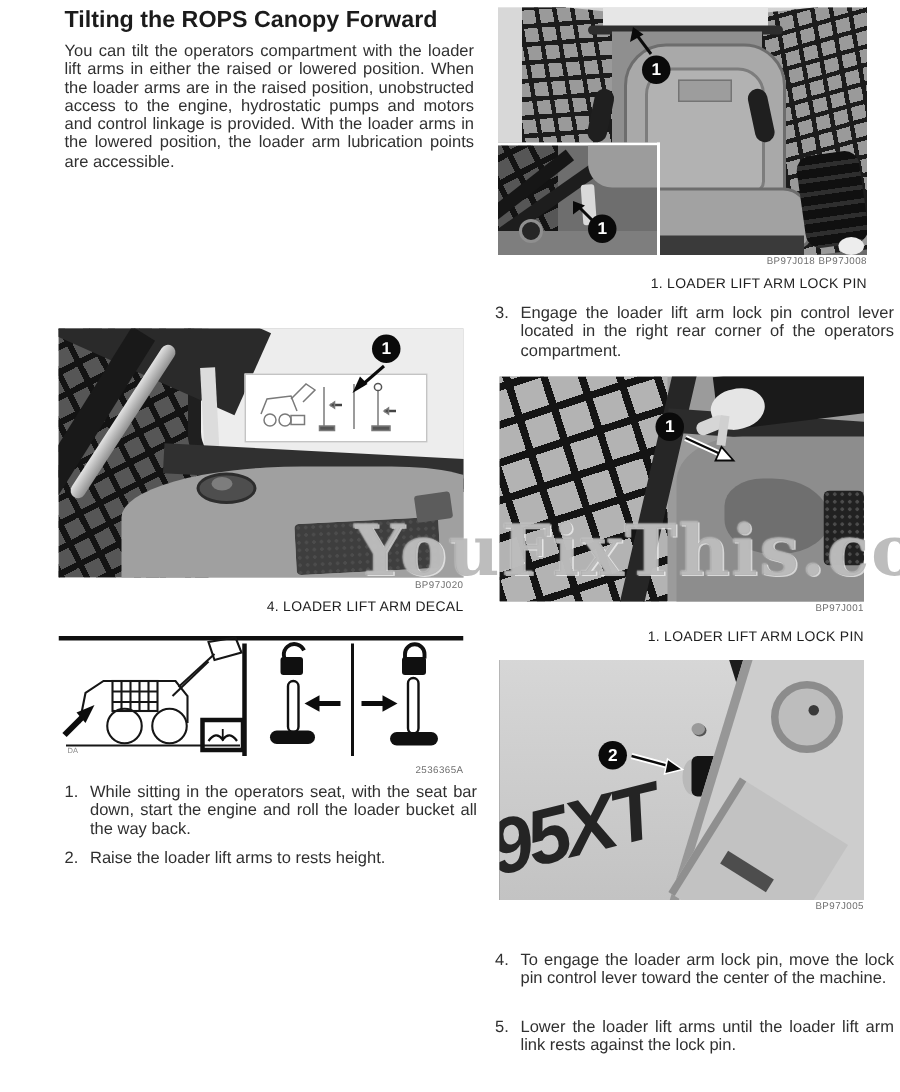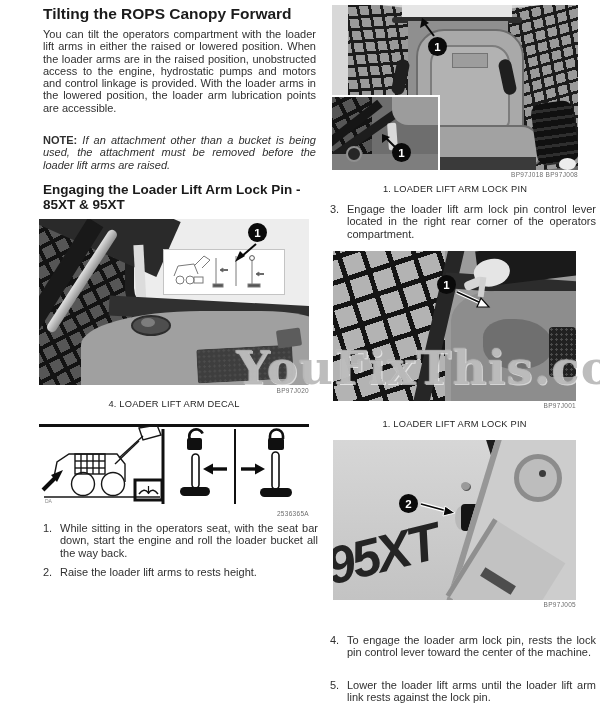--- a/index.html
+++ b/index.html
@@ -7,21 +7,21 @@
         font-family:"Liberation Sans",sans-serif;color:#2e2e2e;}
   .abs{position:absolute;}
   h1.s1{margin:0;font-size:15.5px;font-weight:bold;color:#1b1b1b;line-height:19px;}
   h2.s2{margin:0;font-size:13.5px;font-weight:bold;color:#1b1b1b;line-height:15px;}
   .body-txt{font-size:11px;line-height:12.3px;text-align:justify;color:#303030;}
   .note .lbl{font-weight:bold;font-style:normal;}
   .note .itxt{font-style:italic;}
   .step{display:flex;font-size:11px;line-height:12.4px;color:#303030;}
   .step .num{flex:none;width:17px;}
   .step .txt{flex:1;text-align:justify;}
-  .caption{font-size:9.3px;letter-spacing:.2px;color:#1e1e1e;text-align:center;}
+  .caption{font-size:9.3px;letter-spacing:.2px;color:#1e1e1e;text-align:right;}
   .pcode{font-size:6.5px;color:#6e6e6e;text-align:right;letter-spacing:.3px;}
   .photo{position:absolute;overflow:hidden;background:#8a8a8a;}
   .co{position:absolute;width:19px;height:19px;border-radius:50%;background:#0a0a0a;color:#fff;
       display:flex;align-items:center;justify-content:center;font-size:11.5px;font-weight:bold;z-index:6;}
   .coarr{position:absolute;z-index:5;}
   .grid-dark{background-color:#565656;background-image:
      repeating-linear-gradient(63deg,#131313 0 4px,transparent 4px 15px),
      repeating-linear-gradient(-27deg,#131313 0 4px,transparent 4px 15px);}
   .grid-mid{background-color:#9a9a9a;background-image:
      repeating-linear-gradient(80deg,#1c1c1c 0 3px,transparent 3px 12px),
@@ -38,26 +38,21 @@
 </style>
 </head>
 <body>
 
 <div class="page">
 
   <h1 class="s1 abs" style="left:43px;top:4px;width:278px;">Tilting the ROPS Canopy Forward</h1>
 
   <p class="body-txt abs" style="left:43px;top:28px;width:273px;margin:0;">You can tilt the operators compartment with the loader lift arms in either the raised or lowered position. When the loader arms are in the raised position, unobstructed access to the engine, hydrostatic pumps and motors and control linkage is provided. With the loader arms in the lowered position, the loader arm lubrication points are accessible.</p>
 
-  <p class="body-txt note abs" style="left:43px;top:134px;width:273px;margin:0;">
-    <span class="lbl">NOTE:</span>
-    <span class="itxt">If an attachment other than a bucket is being used, the attachment must be removed before the loader lift arms are raised.</span>
-  </p>
-
-  <h2 class="s2 abs" style="left:43px;top:182px;width:278px;">Engaging the Loader Lift Arm Lock Pin - 85XT &amp; 95XT</h2>
+
 
   <div class="photo" style="left:39px;top:219px;width:270px;height:166px;background:#b8b8b8;">
     <div class="abs grid-dark" style="left:0;top:0;width:100px;height:166px;"></div>
     <div class="abs" style="left:86px;top:0;width:184px;height:100px;background:#ededed;border-left:9px solid #1f1f1f;border-bottom:9px solid #1f1f1f;border-bottom-left-radius:55px 40px;"></div>
     <div class="abs" style="left:-14px;top:-30px;width:150px;height:60px;background:#2a2a2a;transform:rotate(24deg);"></div>
     <div class="abs" style="left:8px;top:-8px;width:18px;height:150px;background:#191919;transform:rotate(32deg);"></div>
     <div class="abs" style="left:38px;top:2px;width:10px;height:120px;background:linear-gradient(90deg,#e2e2e2,#8f8f8f);transform:rotate(33deg);border-radius:5px;"></div>
     <div class="abs" style="left:96px;top:26px;width:10px;height:62px;background:#dcdcdc;transform:rotate(-3deg);"></div>
 
     <div class="abs" style="left:124px;top:30px;width:120px;height:44px;background:#fff;border:1px solid #c4c4c4;">
@@ -251,21 +246,21 @@
     <svg class="coarr" style="left:86px;top:60px;" width="38" height="18" viewBox="0 0 38 18">
       <line x1="2" y1="4" x2="28" y2="11" stroke="#fff" stroke-width="4"></line>
       <line x1="2" y1="4" x2="28" y2="11" stroke="#0a0a0a" stroke-width="1.6"></line>
       <polygon points="36,13 24,16 26,6" fill="#0a0a0a" stroke="#fff" stroke-width="1"></polygon>
     </svg>
   </div>
   <div class="pcode abs" style="left:333px;top:601px;width:243px;">BP97J005</div>
 
   <div class="step abs" style="left:330px;top:634px;width:266px;">
     <span class="num">4.</span>
-    <span class="txt">To engage the loader arm lock pin, rests the lock pin control lever toward the center of the machine.</span>
+    <span class="txt">To engage the loader arm lock pin, move the lock pin control lever toward the center of the machine.</span>
   </div>
   <div class="step abs" style="left:330px;top:679px;width:266px;">
     <span class="num">5.</span>
     <span class="txt">Lower the loader lift arms until the loader lift arm link rests against the lock pin.</span>
   </div>
 
   <div class="watermark" style="left:236px;top:340px;">YouFixThis.com</div>
 </div>
 
 </body></html>

